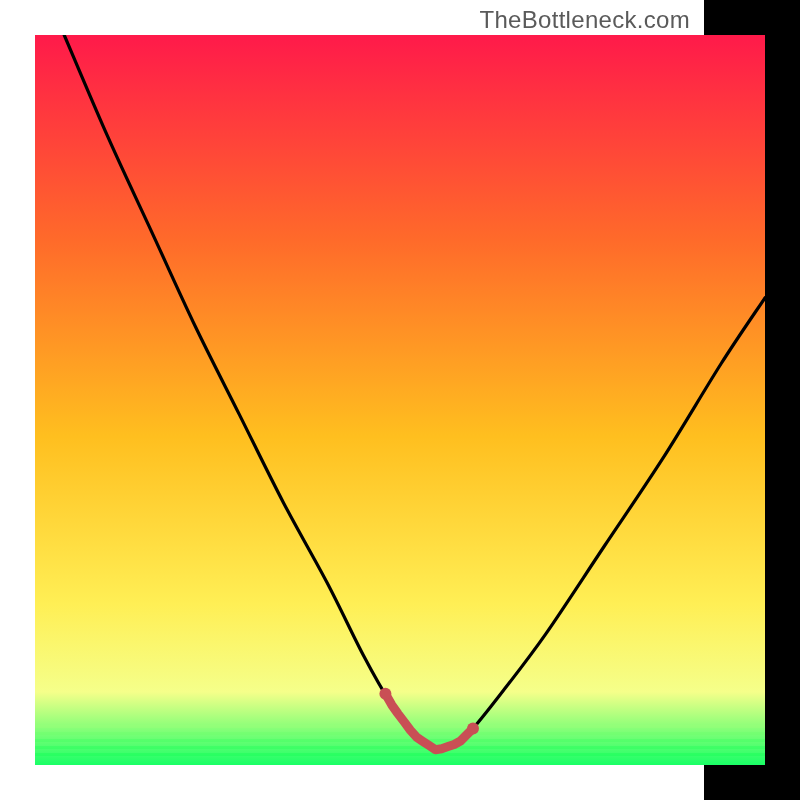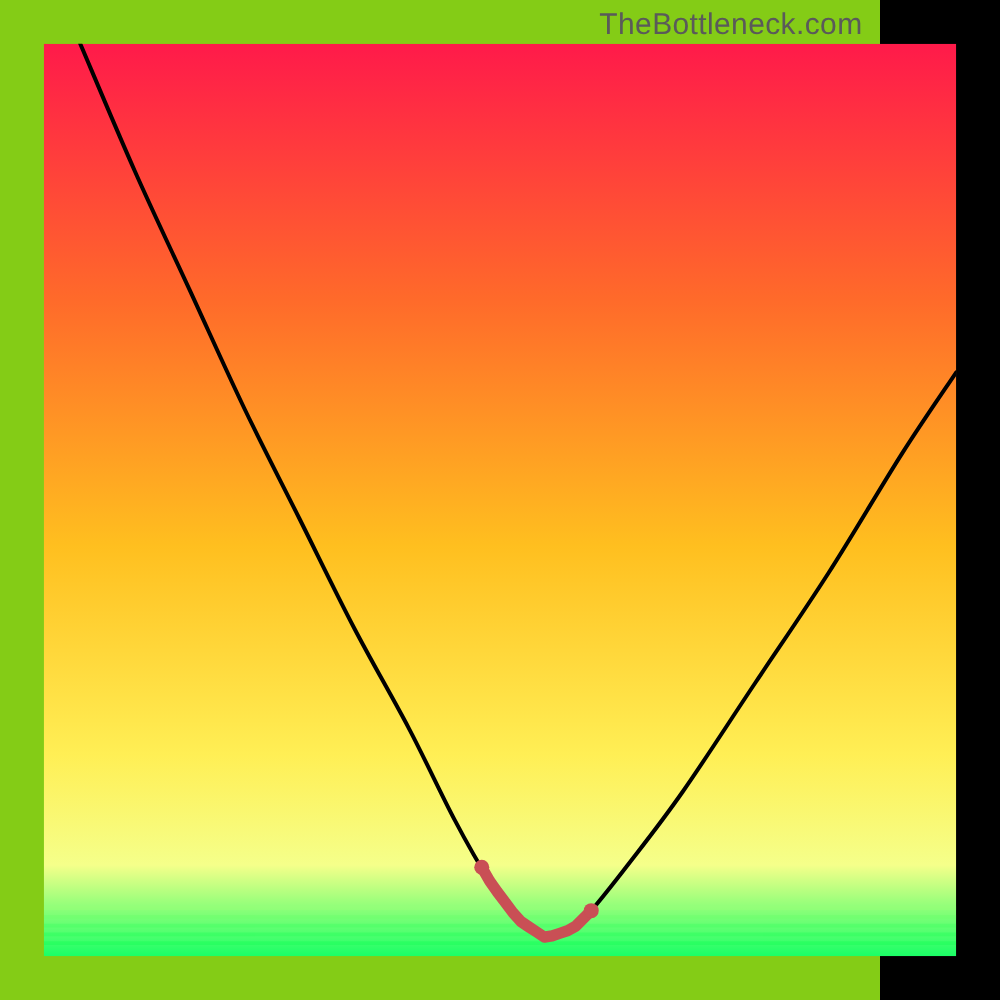--- a/index.html
+++ b/index.html
@@ -8,21 +8,21 @@
     width: 800px;
     height: 800px;
     background: #000;
     overflow: hidden;
     font-family: Arial, Helvetica, sans-serif;
   }
   .frame {
     position: relative;
     width: 704px;
     height: 800px;
-    background: #84cc16;
+    background: #ffffff;
   }
   .watermark {
     position: absolute;
     top: 6px;
     right: 14px;
     color: #5a5a5a;
     font-size: 24px;
     font-weight: 500;
     letter-spacing: 0.3px;
     z-index: 3;

